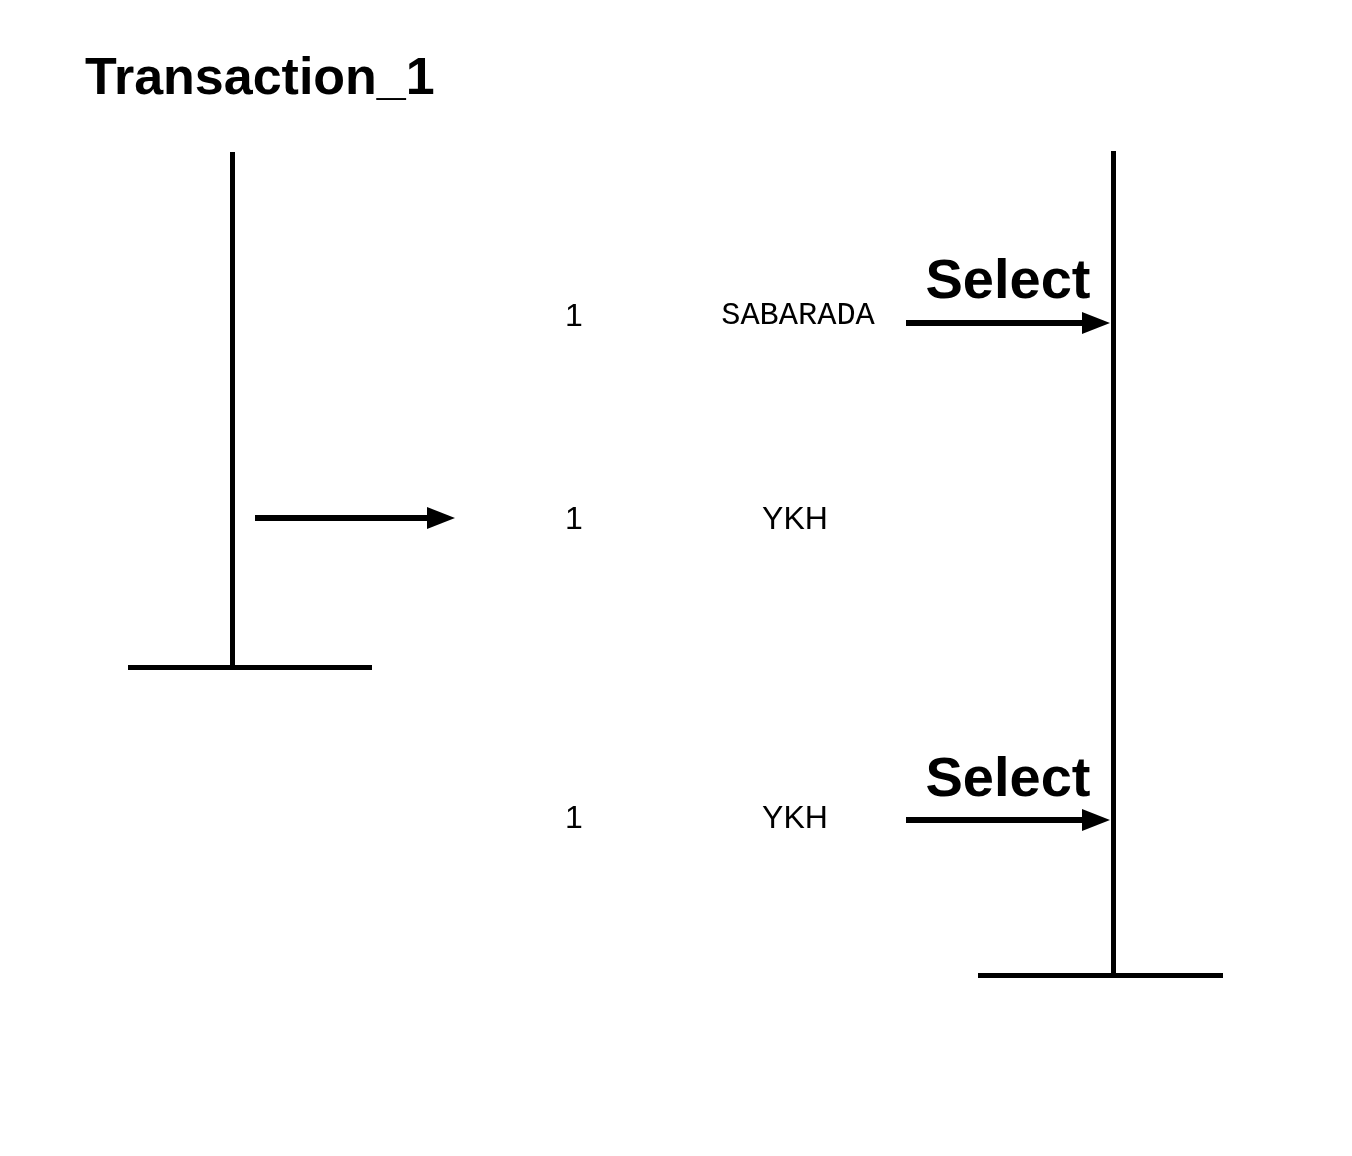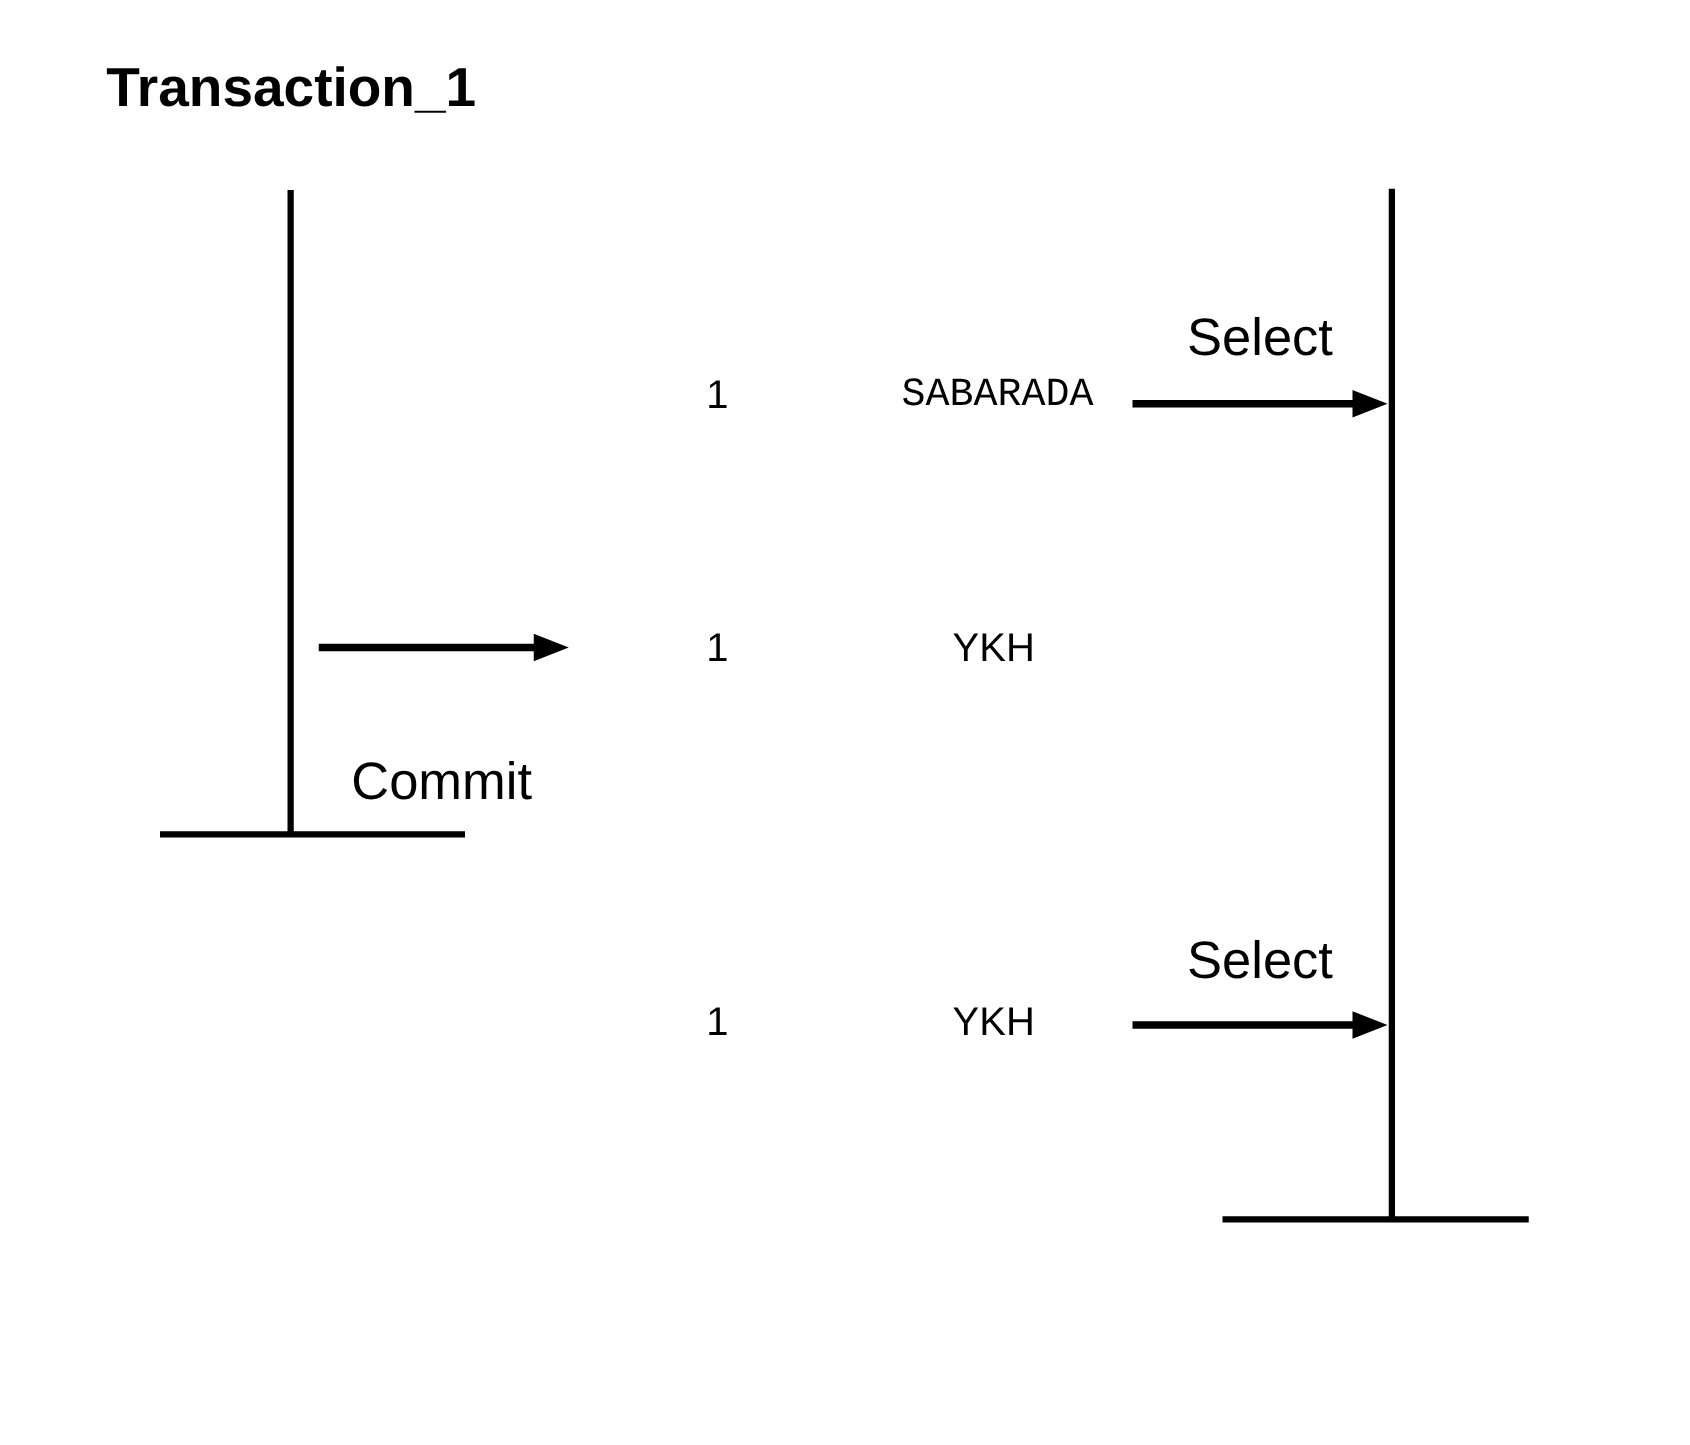--- a/index.html
+++ b/index.html
@@ -15,36 +15,36 @@
     width: 1352px;
     height: 1156px;
     background: var(--bg, #ffffff);
     font-family: "Liberation Sans", "DejaVu Sans", sans-serif;
     color: var(--ink);
     overflow: hidden;
   }
   .abs { position: absolute; }
 
   .lifeline-title {
-    font-size: 44px;
+    font-size: 52px;
     font-weight: bold;
     letter-spacing: 0px;
     white-space: nowrap;
   }
   .vline {
     width: 5px;
     background: var(--ink);
   }
   .hbar {
     height: 5px;
     background: var(--ink);
   }
   .action-label {
-    font-size: 42px;
-    font-weight: normal;
+    font-size: 56px;
+    font-weight: bold;
     white-space: nowrap;
   }
   .action-label.centered {
     text-align: center;
   }
   .data-text {
     font-size: 32px;
     font-weight: normal;
     white-space: nowrap;
     text-align: center;
@@ -78,21 +78,20 @@
   <div class="abs data-text" style="left:698px; top:297px; width:200px;font-family:Liberation Mono, monospace;">SABARADA</div>
   <div class="abs action-label centered" style="left:906px; top:246px; width:204px;">Select</div>
   <div class="abs arrow-line" style="left:906px; top:320px; width:177px;"></div>
   <div class="abs arrow-head" style="left:1082px; top:312px;"></div>
 
   <div class="abs arrow-line" style="left:255px; top:515px; width:173px;"></div>
   <div class="abs arrow-head" style="left:427px; top:507px;"></div>
   <div class="abs data-text" style="left:559px; top:500px; width:30px;">1</div>
   <div class="abs data-text" style="left:695px; top:500px; width:200px;">YKH</div>
 
-  <div class="abs action-label" style="left:281px; top:601px;">Commit</div>
 
   <div class="abs data-text" style="left:559px; top:799px; width:30px;">1</div>
   <div class="abs data-text" style="left:695px; top:799px; width:200px;">YKH</div>
   <div class="abs action-label centered" style="left:906px; top:744px; width:204px;">Select</div>
   <div class="abs arrow-line" style="left:906px; top:817px; width:177px;"></div>
   <div class="abs arrow-head" style="left:1082px; top:809px;"></div>
 
 </div>
 
 </body></html>

